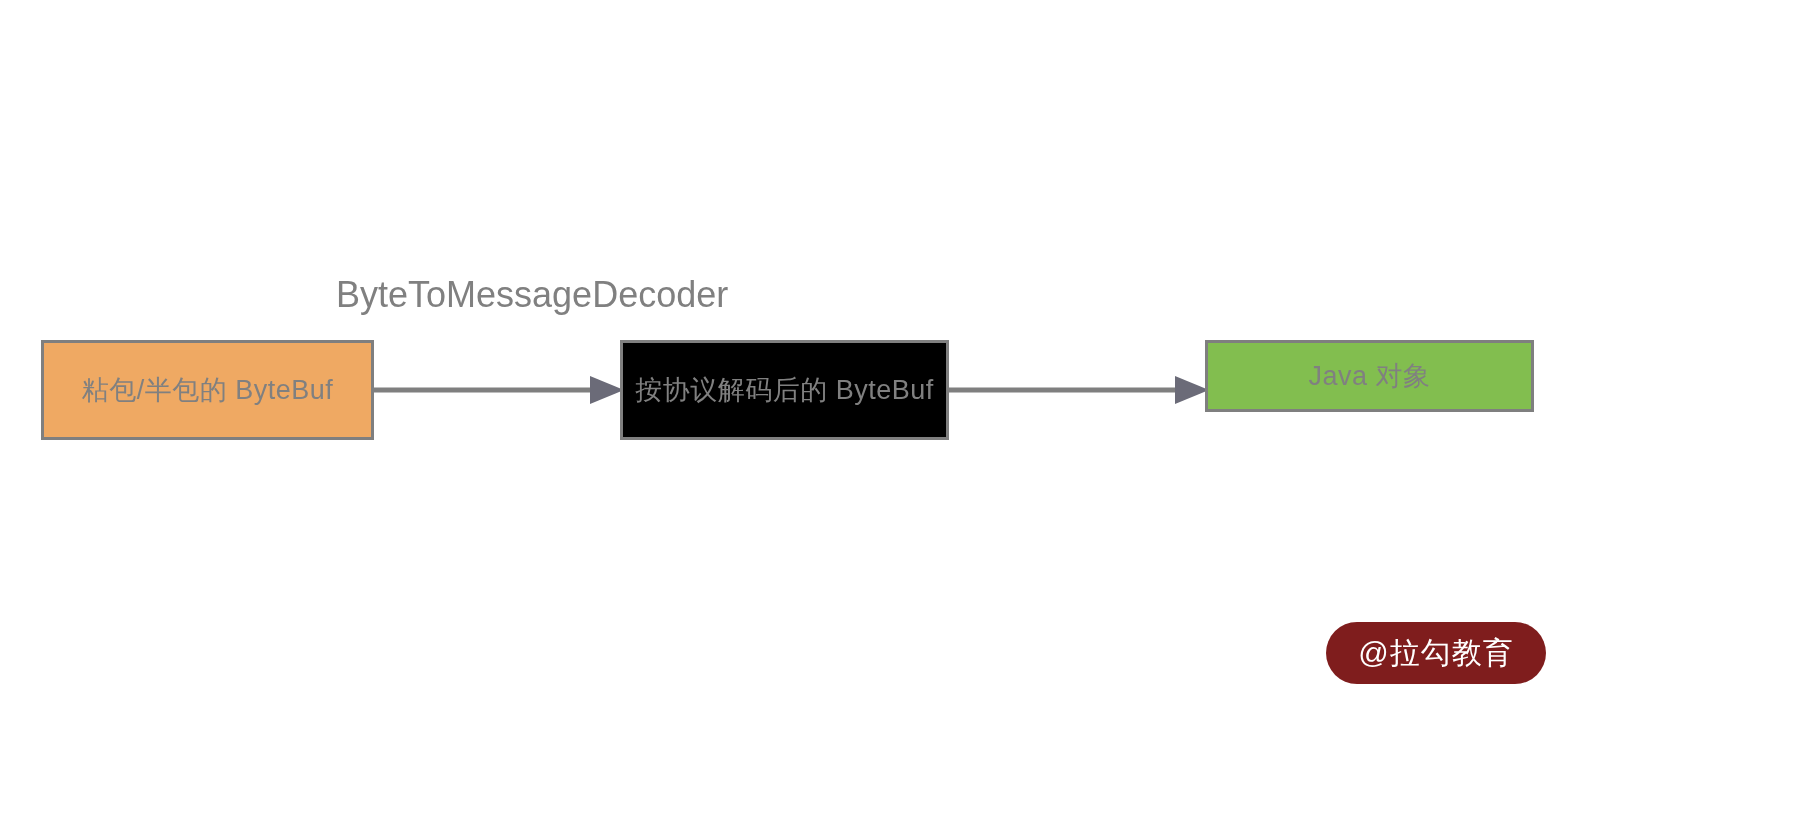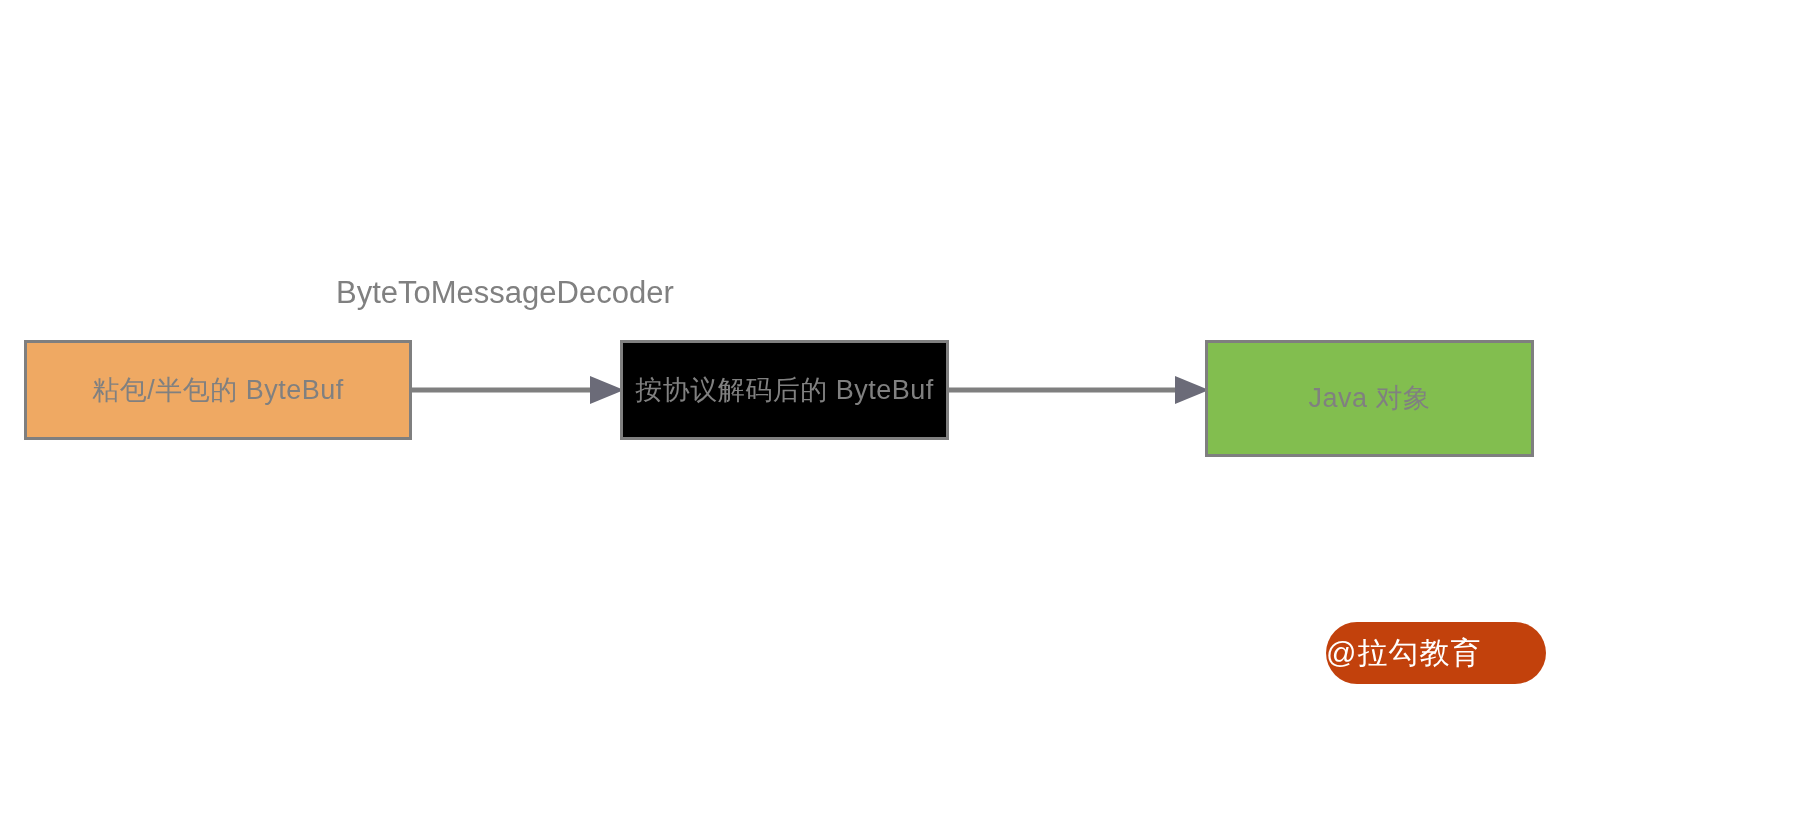--- a/index.html
+++ b/index.html
@@ -30,45 +30,45 @@
   }
   .node-label {
     font-size: 27px;
     color: #808080;
     letter-spacing: 0.5px;
     white-space: nowrap;
     line-height: 1;
   }
 
   #node-bytebuf-raw {
-    left: 24px;
+    left: 41px;
     top: 340px;
-    width: 388px;
+    width: 333px;
     height: 100px;
     background: #efa963;
   }
   #node-bytebuf-decoded {
     left: 620px;
     top: 340px;
     width: 329px;
     height: 100px;
     background: #000000;
   }
   #node-java-object {
     left: 1205px;
     top: 340px;
     width: 329px;
-    height: 117px;
+    height: 72px;
     background: #82be4f;
   }
 
   
   .edge-label {
     position: absolute;
-    font-size: 31px;
+    font-size: 36px;
     color: #808080;
     white-space: nowrap;
     line-height: 1;
   }
   #edge-label-b2m { left: 336px; top: 277px; }
   #edge-label-m2m { left: 906px; top: 277px; }
 
   
   .arrow {
     position: absolute;
@@ -79,23 +79,24 @@
   #arrow-2 { left: 947px; width: 262px; }
 
   
   #watermark {
     position: absolute;
     left: 1326px;
     top: 622px;
     width: 220px;
     height: 62px;
     border-radius: 31px;
-    background: #c2410c;
+    background: #7f1d1d;
     display: flex;
     align-items: center;
+    justify-content: center;
   }
   #watermark-text {
     font-size: 30px;
     color: #ffffff;
     letter-spacing: 1px;
     white-space: nowrap;
     line-height: 1;
   }
 </style>
 </head>

